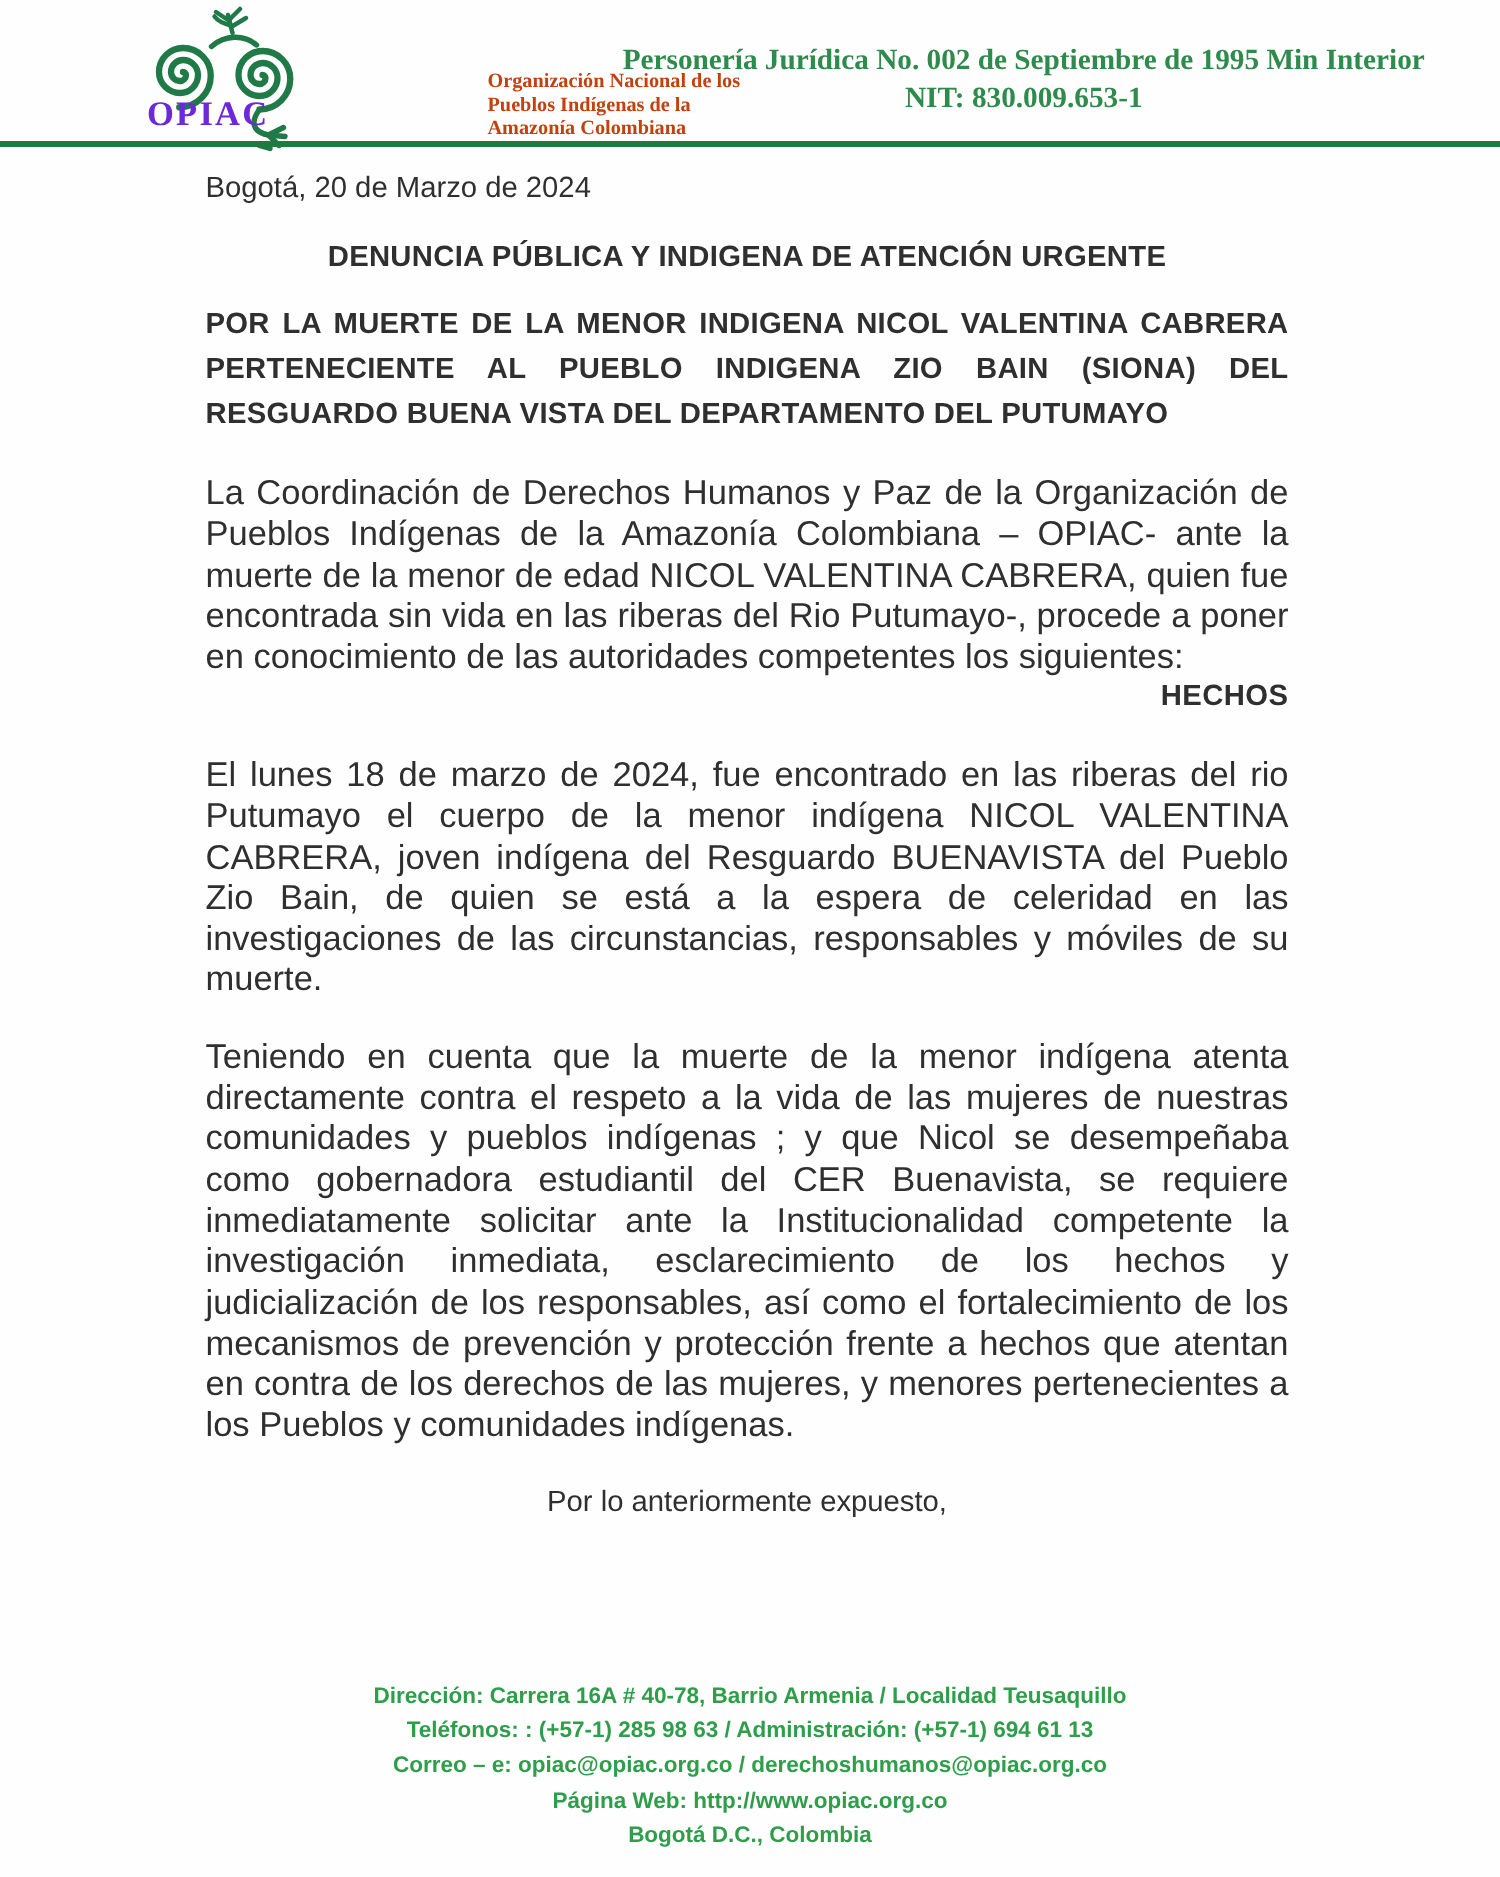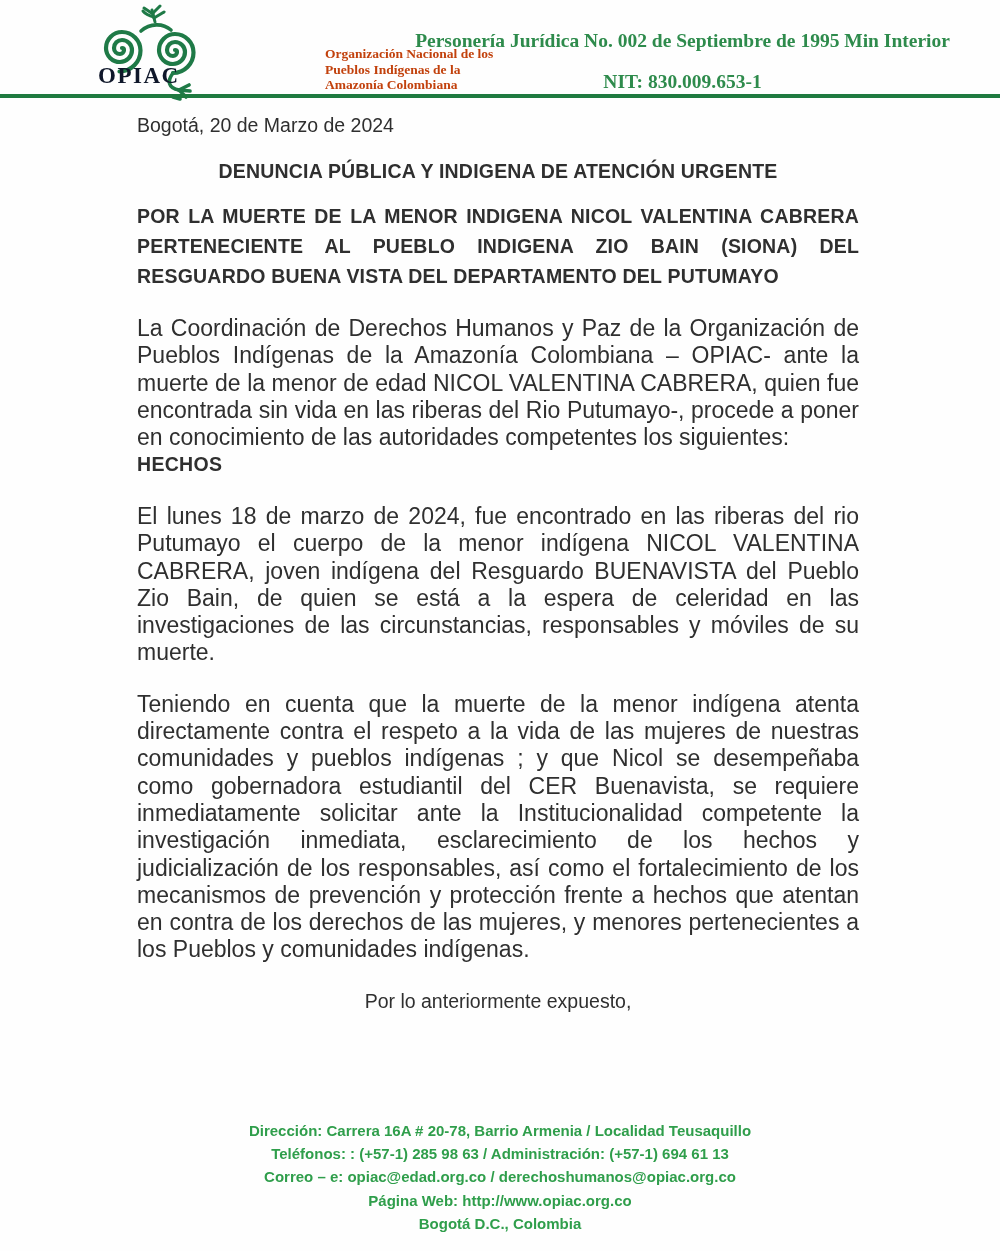--- a/index.html
+++ b/index.html
@@ -13,43 +13,43 @@
   }
   .page{position:absolute;inset:0;background:#fefefe;}
 
   
   .letterhead{position:absolute;left:0;top:0;width:1000px;height:94px;}
   .logo-block{position:absolute;left:95px;top:4px;width:560px;height:96px;}
   .logo-svg{position:absolute;left:0;top:0;}
   .logo-acronym{
     position:absolute;left:3px;top:59px;
     font-family:"Liberation Serif",serif;font-weight:bold;
-    font-size:23px;letter-spacing:1.5px;color:#0f172a;
+    font-size:23px;letter-spacing:1.5px;color:#6d28d9;
   }
   .org-name{
     position:absolute;left:230px;top:42px;
     font-family:"Liberation Serif",serif;font-weight:bold;
     font-size:13.5px;line-height:15.5px;color:#c2410c;
   }
   .legal{
     position:absolute;left:375px;top:30px;width:615px;
     text-align:center;
     font-family:"Liberation Serif",serif;font-weight:bold;color:#2e8b4c;
   }
   .legal-l1{font-size:19.5px;}
-  .legal-l2{font-size:19.5px;margin-top:19px;}
+  .legal-l2{font-size:19.5px;margin-top:3px;}
   .rule{position:absolute;left:0;top:94px;width:1000px;height:4px;background:#1f7a40;}
 
   
   .content{position:absolute;left:137px;top:98px;width:722px;}
   .date{margin:16px 0 0 0;font-size:19.5px;}
   .title{margin:23px 0 0 0;font-size:19.5px;font-weight:bold;text-align:center;letter-spacing:.2px;}
   .subtitle{margin:18px 0 0 0;font-size:19.5px;font-weight:bold;text-align:justify;line-height:30px;letter-spacing:.2px;}
   .body-par{margin:24px 0 0 0;font-size:23px;line-height:27.3px;text-align:justify;}
-  .hechos{margin:0;font-size:19.5px;font-weight:bold;text-align:left;line-height:27.5px;letter-spacing:.3px;}
+  .hechos{margin:0;font-size:19.5px;font-weight:bold;text-align:right;line-height:27.5px;letter-spacing:.3px;}
   .closing{margin:26px 0 0 0;font-size:19.5px;text-align:center;}
 
   
   .letter-footer{
     position:absolute;left:0;top:1119px;width:1000px;
     text-align:center;color:#2f9e4b;font-weight:bold;
     font-size:15px;line-height:23.2px;
   }
 </style>
 </head>
@@ -122,20 +122,20 @@
 
     <p class="body-par">El lunes 18 de marzo de 2024, fue encontrado en las riberas del rio Putumayo el cuerpo de la menor indígena NICOL VALENTINA CABRERA, joven indígena del Resguardo BUENAVISTA del Pueblo Zio Bain, de quien se está a la espera de celeridad en las investigaciones de las circunstancias, responsables y móviles de su muerte.</p>
 
     <p class="body-par">Teniendo en cuenta que la muerte de la menor indígena atenta directamente contra el respeto a la vida de las mujeres de nuestras comunidades y pueblos indígenas ; y que Nicol se desempeñaba como gobernadora estudiantil del CER Buenavista, se requiere inmediatamente solicitar ante la Institucionalidad competente la investigación inmediata, esclarecimiento de los hechos y judicialización de los responsables, así como el fortalecimiento de los mecanismos de prevención y protección frente a hechos que atentan en contra de los derechos de las mujeres, y menores pertenecientes a los Pueblos y comunidades indígenas.</p>
 
 
     <p class="closing">Por lo anteriormente expuesto,</p>
   </main>
 
   <footer class="letter-footer">
-    <div>Dirección: Carrera 16A # 20-78, Barrio Armenia / Localidad Teusaquillo</div>
+    <div>Dirección: Carrera 16A # 40-78, Barrio Armenia / Localidad Teusaquillo</div>
     <div>Teléfonos: : (+57-1) 285 98 63 / Administración: (+57-1) 694 61 13</div>
-    <div>Correo – e: opiac@edad.org.co / derechoshumanos@opiac.org.co</div>
+    <div>Correo – e: opiac@opiac.org.co / derechoshumanos@opiac.org.co</div>
     <div>Página Web: http://www.opiac.org.co</div>
     <div>Bogotá D.C., Colombia</div>
   </footer>
 
 </div>
 
 </body></html>

